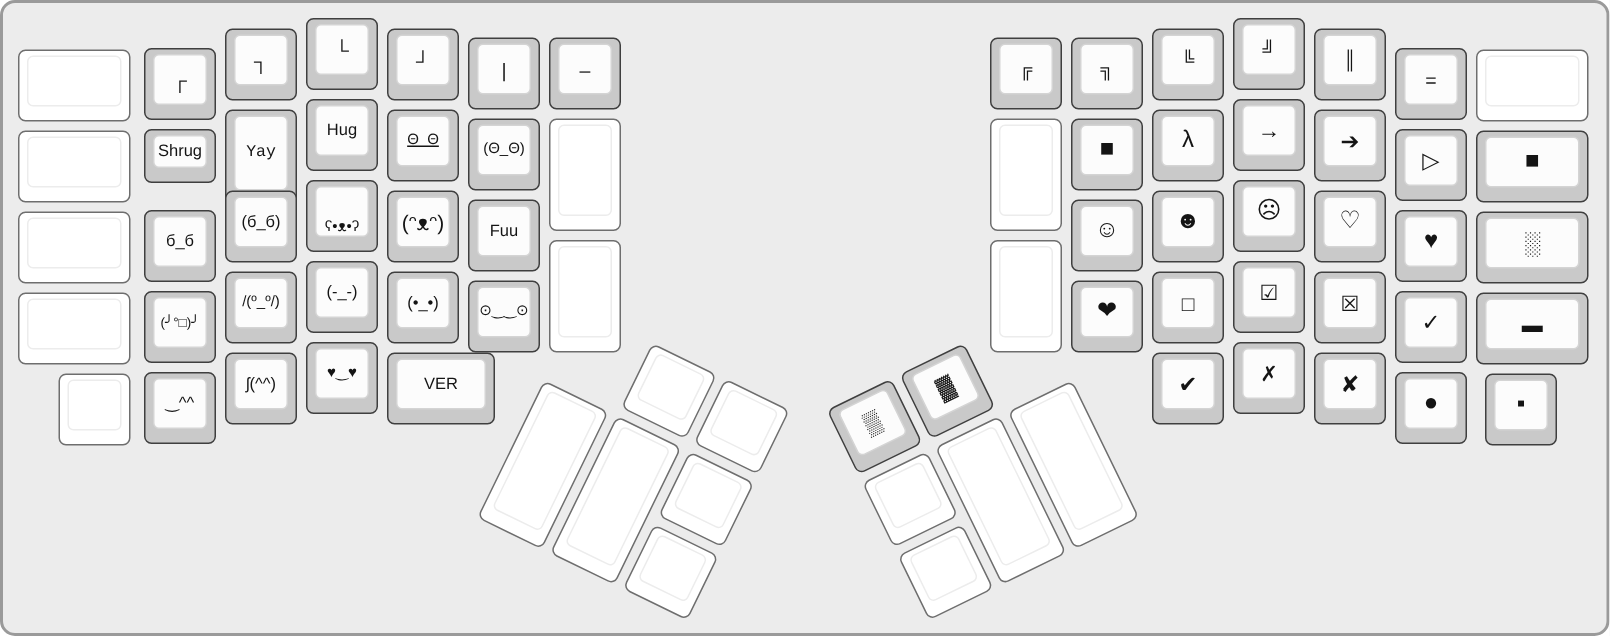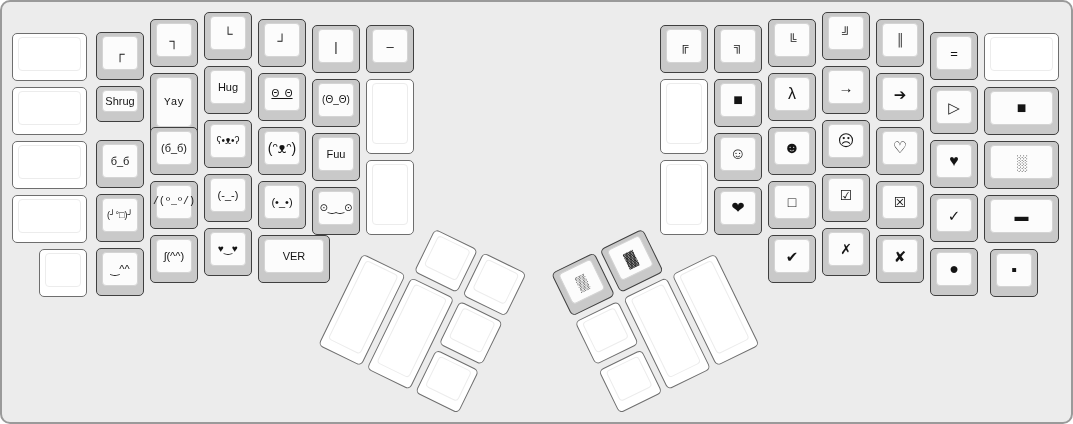--- a/index.html
+++ b/index.html
@@ -95,42 +95,42 @@
       <div class="key" style="left: 148px; top: 71px; width: 48px; height: 64px; font-family: Liberation Mono, monospace;">
         <div class="top" style="font-size: 11px;">
           <span>Yay</span>
         </div>
       </div>
       <div class="key" style="left: 148px; top: 125px; width: 48px; height: 48px;">
         <div class="top" style="font-size: 11px;">
           <span>(б_б)</span>
         </div>
       </div>
-      <div class="key" style="left: 148px; top: 179px; width: 48px; height: 48px; font-family: Liberation Mono, monospace;">
+      <div class="key" style="left: 148px; top: 179px; width: 48px; height: 48px;">
         <div class="top" style="font-size: 10px;">
           <span>/(º_º/)</span>
         </div>
       </div>
       <div class="key" style="left: 148px; top: 233px; width: 48px; height: 48px;">
         <div class="top" style="font-size: 11px;">
           <span>ʃ(^^)</span>
         </div>
       </div>
       <div class="key" style="left: 202px; top: 10px; width: 48px; height: 48px;">
         <div class="top" style="font-size: 13px;">
           <span>└</span>
         </div>
       </div>
       <div class="key" style="left: 202px; top: 64px; width: 48px; height: 48px;">
         <div class="top" style="font-size: 11px;">
           <span>Hug</span>
         </div>
       </div>
       <div class="key" style="left: 202px; top: 118px; width: 48px; height: 48px;">
-        <div class="top" style="font-size: 10px;">
+        <div class="top" style="font-size: 10px; align-items: flex-end;">
           <span>ʕ•ᴥ•ʔ</span>
         </div>
       </div>
       <div class="key" style="left: 202px; top: 172px; width: 48px; height: 48px;">
         <div class="top" style="font-size: 11px;">
           <span>(-_-)</span>
         </div>
       </div>
       <div class="key" style="left: 202px; top: 226px; width: 48px; height: 48px;">
         <div class="top" style="font-size: 10px;">

